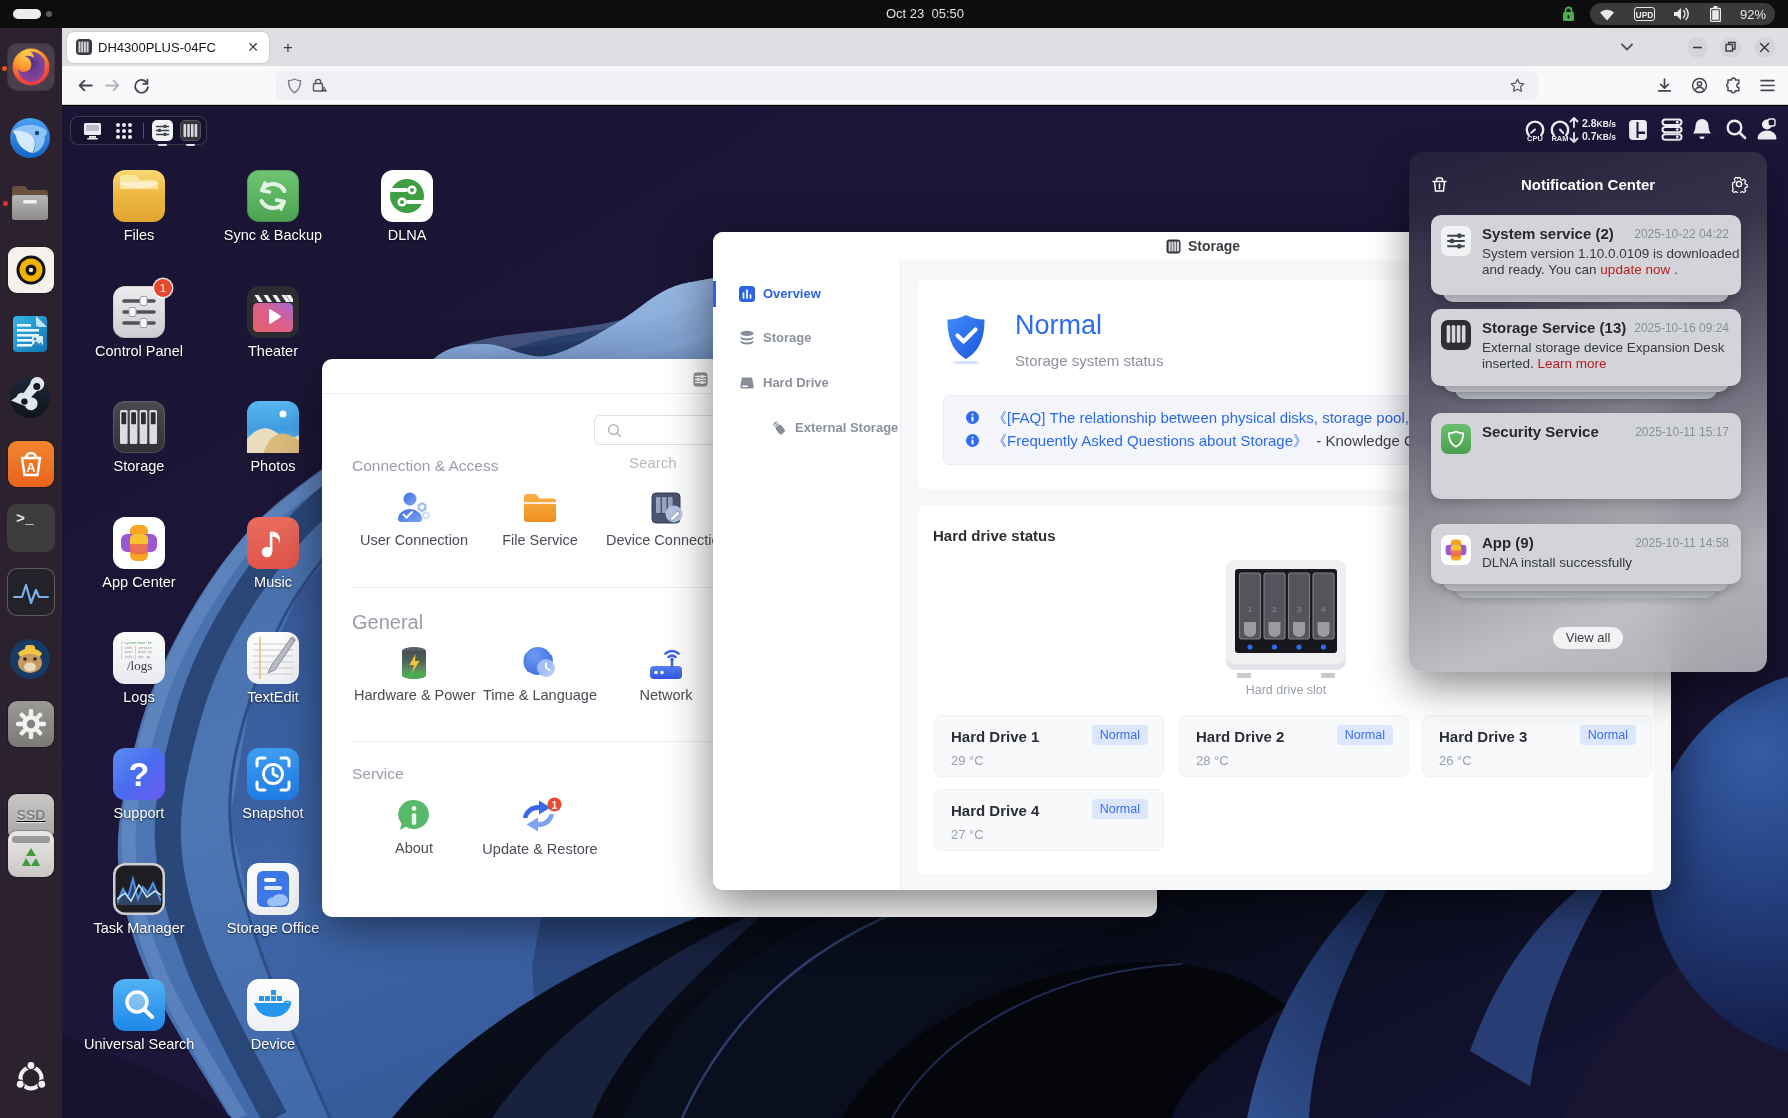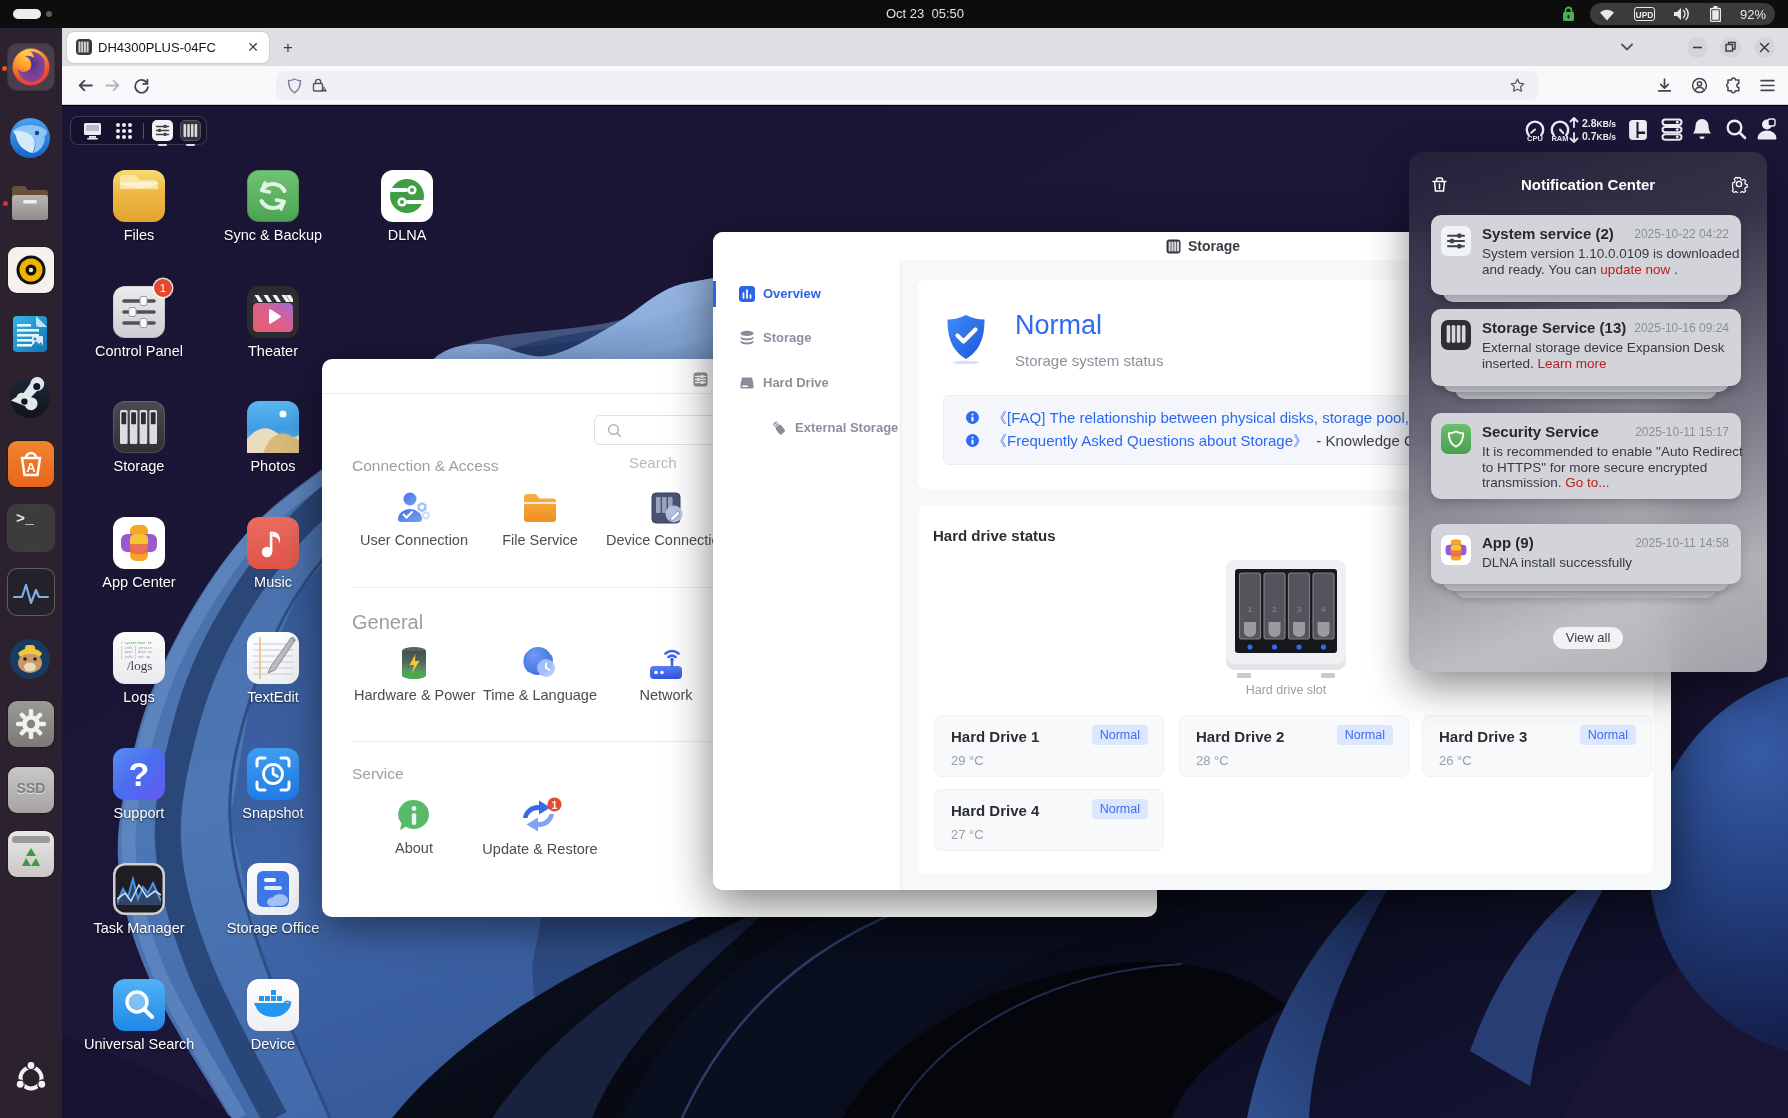--- a/index.html
+++ b/index.html
@@ -232,21 +232,21 @@
               <rect x="14.8" y="2" width="4.4" height="7" rx="1.6"></rect>
               <rect x="14.8" y="25" width="4.4" height="7" rx="1.6"></rect>
               <rect x="2" y="14.8" width="7" height="4.4" rx="1.6"></rect>
               <rect x="25" y="14.8" width="7" height="4.4" rx="1.6"></rect>
             </g>
           </g>
         </g>
         <circle cx="17" cy="17" r="4.2" fill="#828180"></circle>
       </svg>
   </div>
-  <div class="dicon" style="top:739px; background:linear-gradient(180deg,#c9c8c6,#a5a4a2); box-shadow:0 0 0 1px rgba(0,0,0,.25);">
+  <div class="dicon" style="top:766px; background:linear-gradient(180deg,#c9c8c6,#a5a4a2); box-shadow:0 0 0 1px rgba(0,0,0,.25);text-decoration:underline;">
     <div style="color:#7e7d7b; font-size:14px; font-weight:bold; text-align:center; margin-top:13px; text-shadow:0 1px 0 #e5e4e2;">SSD</div>
   </div>
   <div class="dicon" style="top:803px; background:linear-gradient(180deg,#e9e8e6,#c9c8c6); box-shadow:0 0 0 1px rgba(0,0,0,.2);">
     <div style="position:absolute; left:4px; top:5px; width:38px; height:7px; border-radius:3px; background:#9b9a98;"></div>
     <svg width="26" height="26" viewBox="0 0 26 26" style="margin:14px 10px 0;">
         <path d="M13 3 l5 8 h-10 Z M4 21 l4-8 5 8 Z M22 21 l-9 0 5-8 Z" fill="#3d9b3d"></path>
       </svg>
   </div>
   <div style="position:absolute; left:13px; top:1032px; width:36px; height:36px;">
     <svg width="36" height="36" viewBox="0 0 36 36">
@@ -978,21 +978,20 @@
         <div class="nt">Storage Service (13)</div>
           <div class="nd">2025-10-16 09:24</div>
         <div class="nb">External storage device Expansion Desk inserted. <a>Learn more</a></div>
       </div>
       <div class="ncard" style="top:261px; height:86px;">
         <div class="nico" style="background:linear-gradient(180deg,#6abf6e,#4aa04e);"><svg width="18" height="18" viewBox="0 0 18 18" style="margin:6px;">
               <path d="M9 1.5 C 11.5 2.8 14 3.4 16.2 3.4 C 16.2 9.5 14.5 14 9 16.8 C 3.5 14 1.8 9.5 1.8 3.4 C 4 3.4 6.5 2.8 9 1.5 Z" fill="none" stroke="#fff" stroke-width="1.8"></path>
             </svg></div>
         <div class="nt">Security Service</div>
           <div class="nd">2025-10-11 15:17</div>
-        <div class="nb">It is recommended to enable "Auto Redirect to HTTPS" for more secure encrypted transmission. <a>Go to...</a></div>
       </div>
       <div class="npeek" style="top:432px; left:46px; width:262px; background:#b2b4bc;"></div>
       <div class="npeek" style="top:425px;"></div>
       <div class="ncard" style="top:372px; height:60px;">
         <div class="nico" style="background:#fff;"><svg width="22" height="22" viewBox="0 0 38 38" style="margin:4px;">
               <rect x="10" y="1" width="18" height="36" rx="6" fill="#f6a623"></rect>
               <rect x="1" y="10" width="36" height="18" rx="6" fill="#9b59d0"></rect>
               <rect x="10" y="10" width="18" height="18" rx="5" fill="#f8c231"></rect>
               <path d="M10 28 a18 18 0 0 0 18 0 v-8 h-18 Z" fill="#e8655a" opacity=".85"></path>
             </svg></div>

